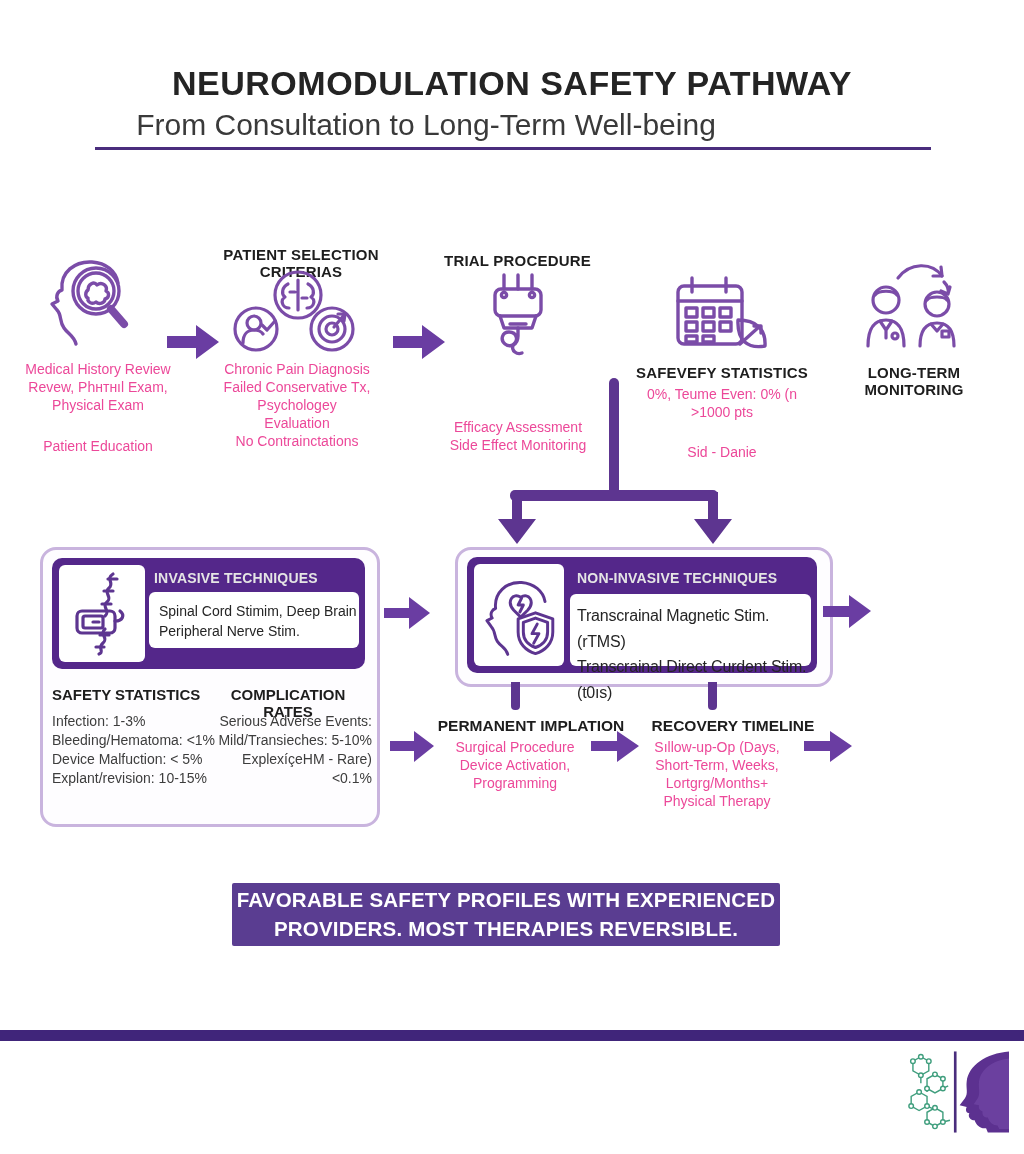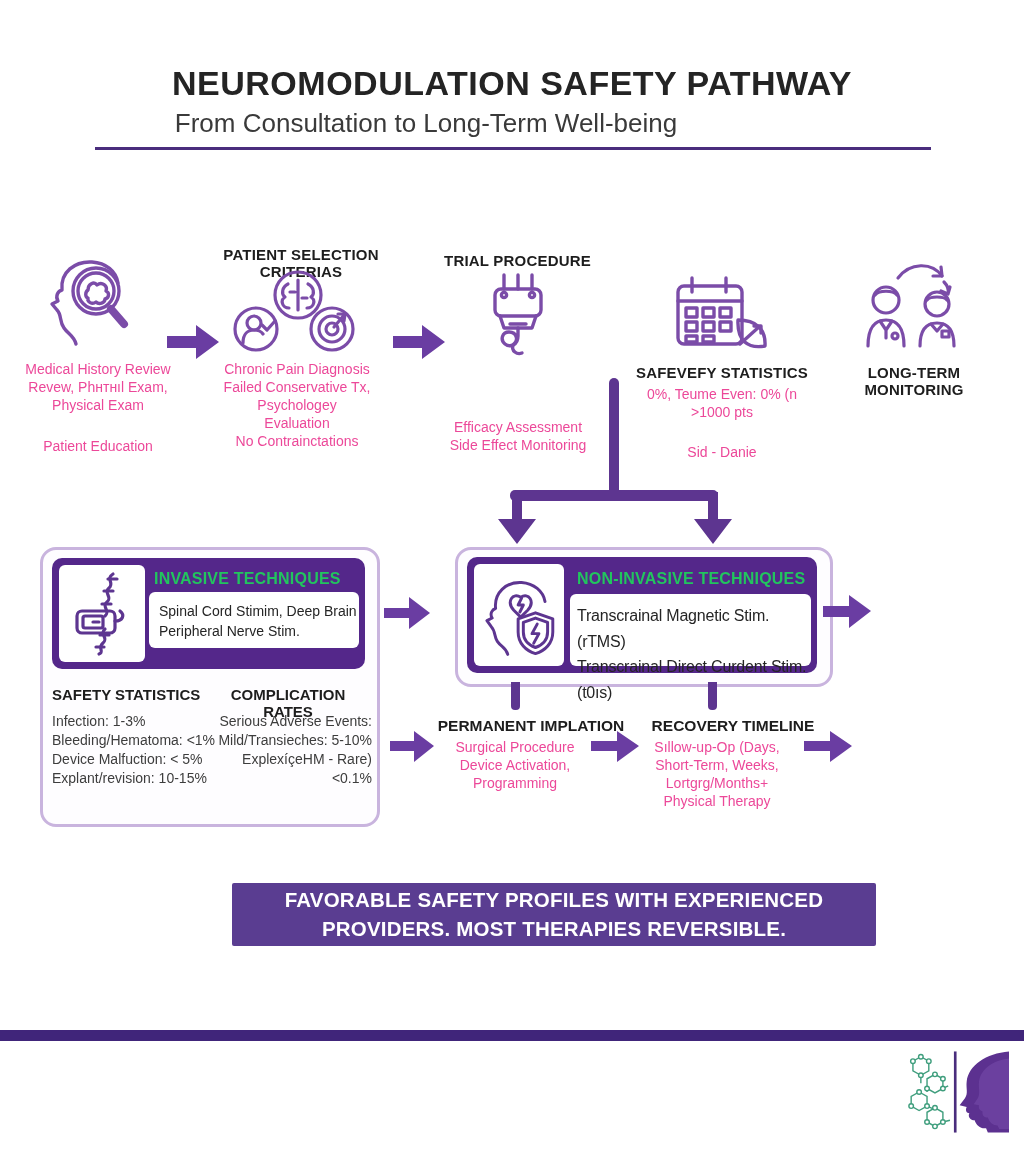--- a/index.html
+++ b/index.html
@@ -4,21 +4,21 @@
 <style>
   html,body{margin:0;padding:0;background:#fff;}
   #page{position:relative;width:1024px;height:1154px;background:#ffffff;overflow:hidden;
         font-family:"Liberation Sans","DejaVu Sans",sans-serif;color:#2a2a2a;}
   .abs{position:absolute;}
   .pre{white-space:pre-line;}
   .ctr{text-align:center;}
 
   
   .title{top:64px;left:0;width:1024px;text-align:center;font-size:34px;font-weight:bold;color:#242424;letter-spacing:.5px;}
-  .subtitle{top:108px;left:0;width:852px;text-align:center;font-size:26px;color:#3a3a3a;}
+  .subtitle{top:108px;left:0;width:852px;text-align:center;font-size:30px;color:#3a3a3a;}
   .divider{top:147px;left:95px;width:836px;height:3px;background:#4a2d7d;}
 
   
   .stephead{font-size:15px;font-weight:bold;color:#1d1d1d;letter-spacing:.2px;}
   .stepbody{font-size:14px;line-height:1.28;color:#ec4899;}
 
   .s1-icon{left:38px;top:254px;}
   .s1-body{left:2px;top:361px;width:192px;}
   .s1-foot{left:2px;top:438px;width:192px;}
 
@@ -61,21 +61,21 @@
   
   .outer-box{border:3px solid #c9b4de;border-radius:16px;background:#fefdff;}
   .left-outer{left:40px;top:547px;width:334px;height:274px;}
   .right-outer{left:455px;top:547px;width:372px;height:134px;}
   .dark-box{position:absolute;background:#54278a;border-radius:10px;}
   .inv-dark{left:9px;top:8px;width:313px;height:111px;}
   .non-dark{left:9px;top:7px;width:350px;height:116px;}
   .icon-panel{position:absolute;background:#ffffff;border-radius:6px;display:flex;align-items:center;justify-content:center;}
   .inv-panel{left:7px;top:7px;width:86px;height:97px;}
   .non-panel{left:7px;top:7px;width:90px;height:102px;}
-  .box-title{position:absolute;color:#22c55e;font-weight:bold;font-size:16px;letter-spacing:.2px;}
+  .box-title{position:absolute;color:#e5e5e5;font-weight:bold;font-size:14px;letter-spacing:.2px;}
   .inv-title{left:102px;top:12px;width:205px;}
   .non-title{left:110px;top:13px;width:232px;}
   .body-panel{position:absolute;background:#ffffff;border-radius:6px;color:#252525;}
   .inv-bodyp{left:97px;top:34px;width:210px;height:56px;font-size:14px;line-height:1.45;padding:9px 0 0 10px;box-sizing:border-box;}
   .non-bodyp{left:103px;top:37px;width:241px;height:72px;font-size:16px;line-height:1.6;padding:9px 0 0 7px;box-sizing:border-box;letter-spacing:-.2px;}
 
   
   .stats-head{font-size:15px;font-weight:bold;color:#1d1d1d;}
   .sh1{left:52px;top:686px;width:150px;}
   .sh2{left:206px;top:686px;width:164px;text-align:center;}
@@ -84,21 +84,21 @@
   .sb2{left:208px;top:712px;width:164px;text-align:right;}
 
   
   .bf-head{font-size:15.5px;font-weight:bold;color:#1d1d1d;margin-left:16px;}
   .p-head{left:418px;top:717px;width:194px;text-align:center;}
   .p-body{left:424px;top:739px;width:182px;}
   .r-head{left:624px;top:717px;width:186px;text-align:center;}
   .r-body{left:620px;top:739px;width:194px;}
 
   
-  .banner{left:232px;top:883px;width:644px;height:63px;background:#5a3d91;color:#ffffff;
+  .banner{left:232px;top:883px;width:548px;height:63px;background:#5a3d91;color:#ffffff;
           display:flex;align-items:center;justify-content:center;text-align:center;
           font-size:20.5px;font-weight:bold;line-height:1.38;letter-spacing:.2px;border-radius:2px;}
 
   
   .footer-bar{left:0;top:1030px;width:1024px;height:11px;background:#40257a;}
   .brand-wrap{left:560px;top:1058px;width:340px;text-align:right;}
   .brand{font-size:25px;font-weight:bold;color:#3c3c3c;line-height:1.15;}
   .domain{font-size:20px;color:#9a9a9a;line-height:1.2;}
   .logo{left:905px;top:1046px;}
 </style>

